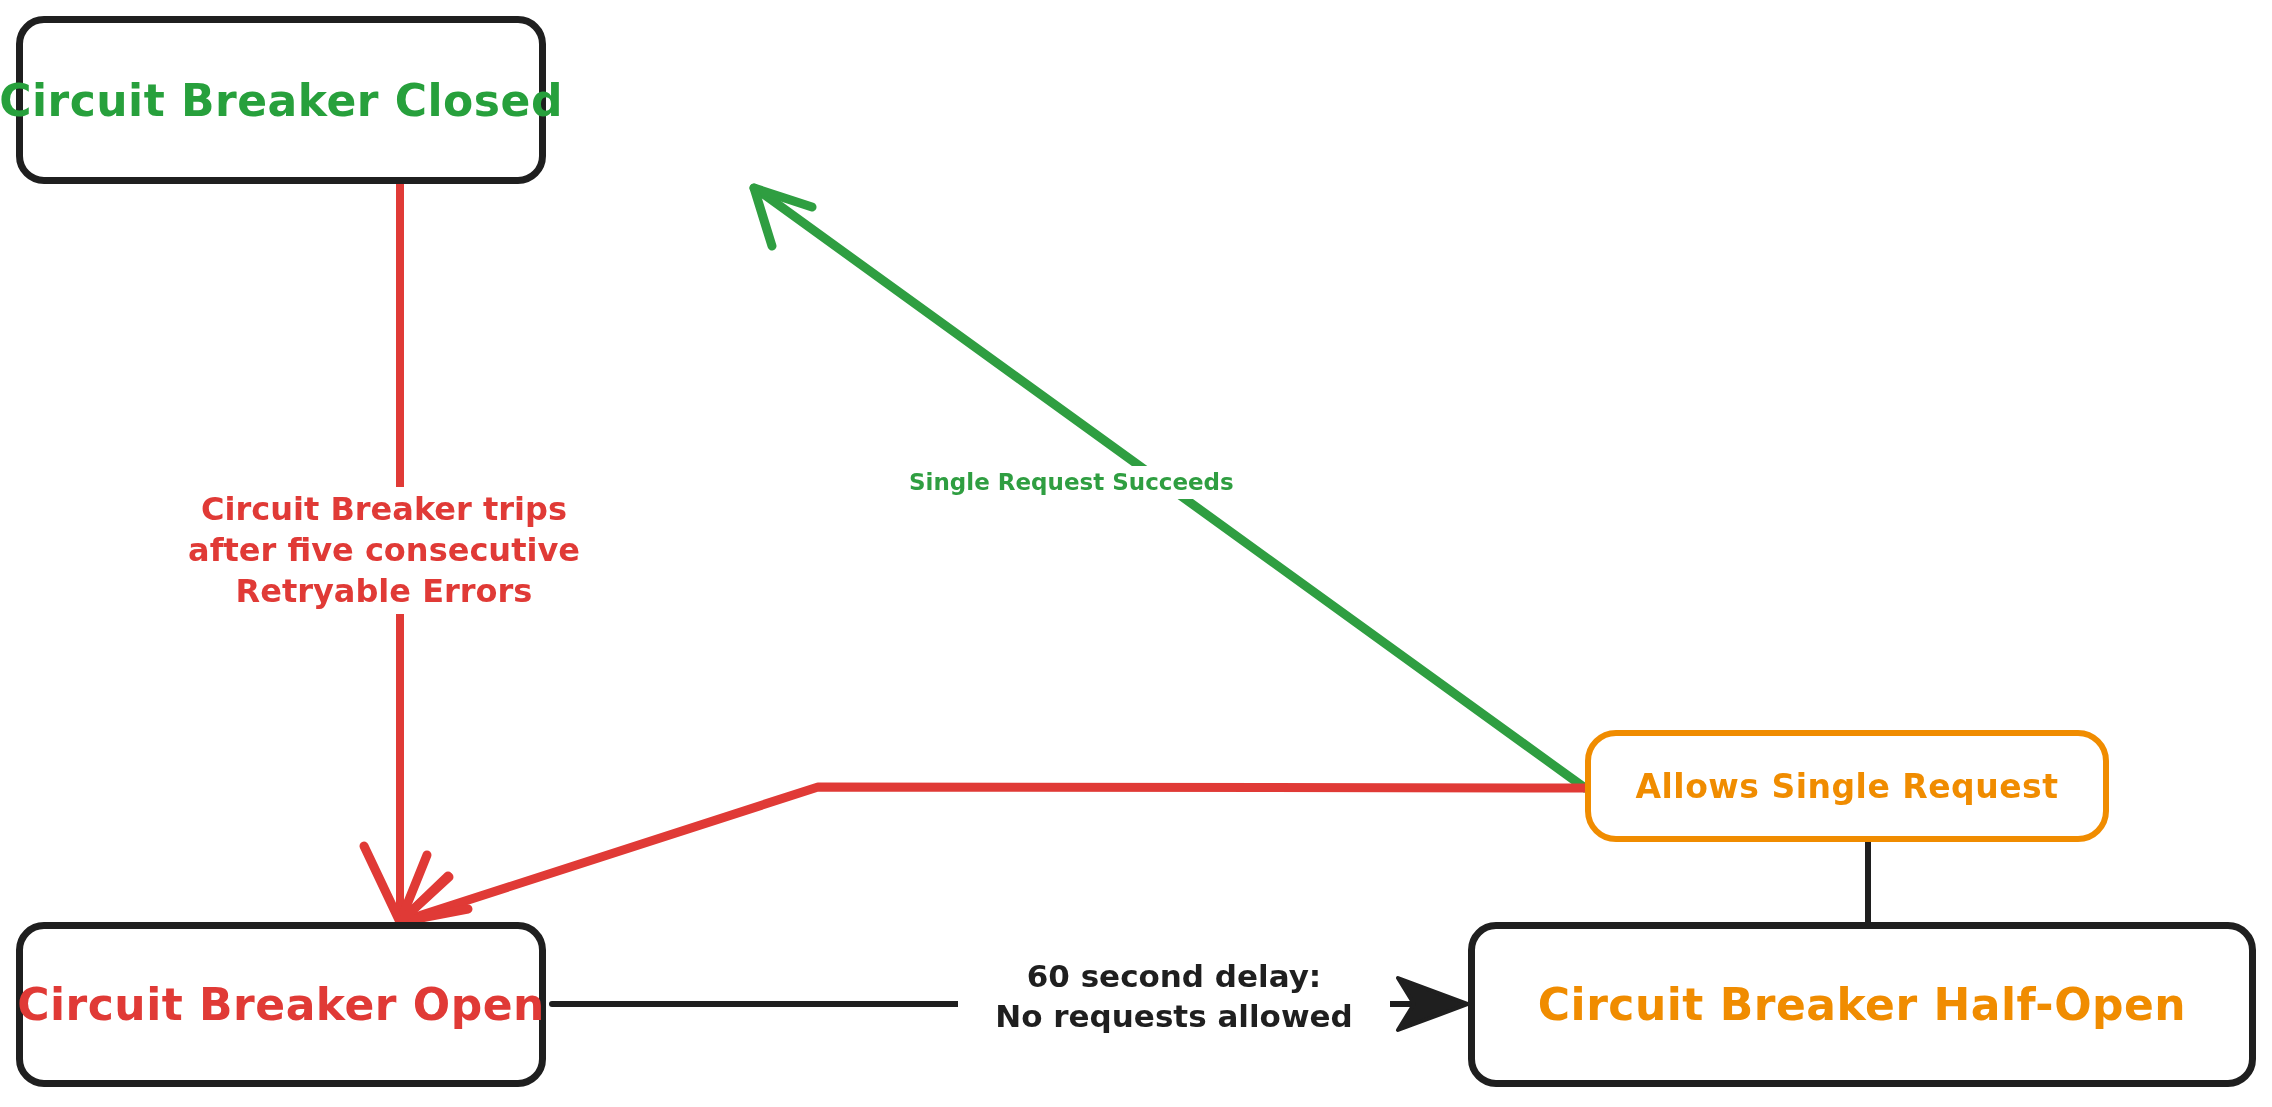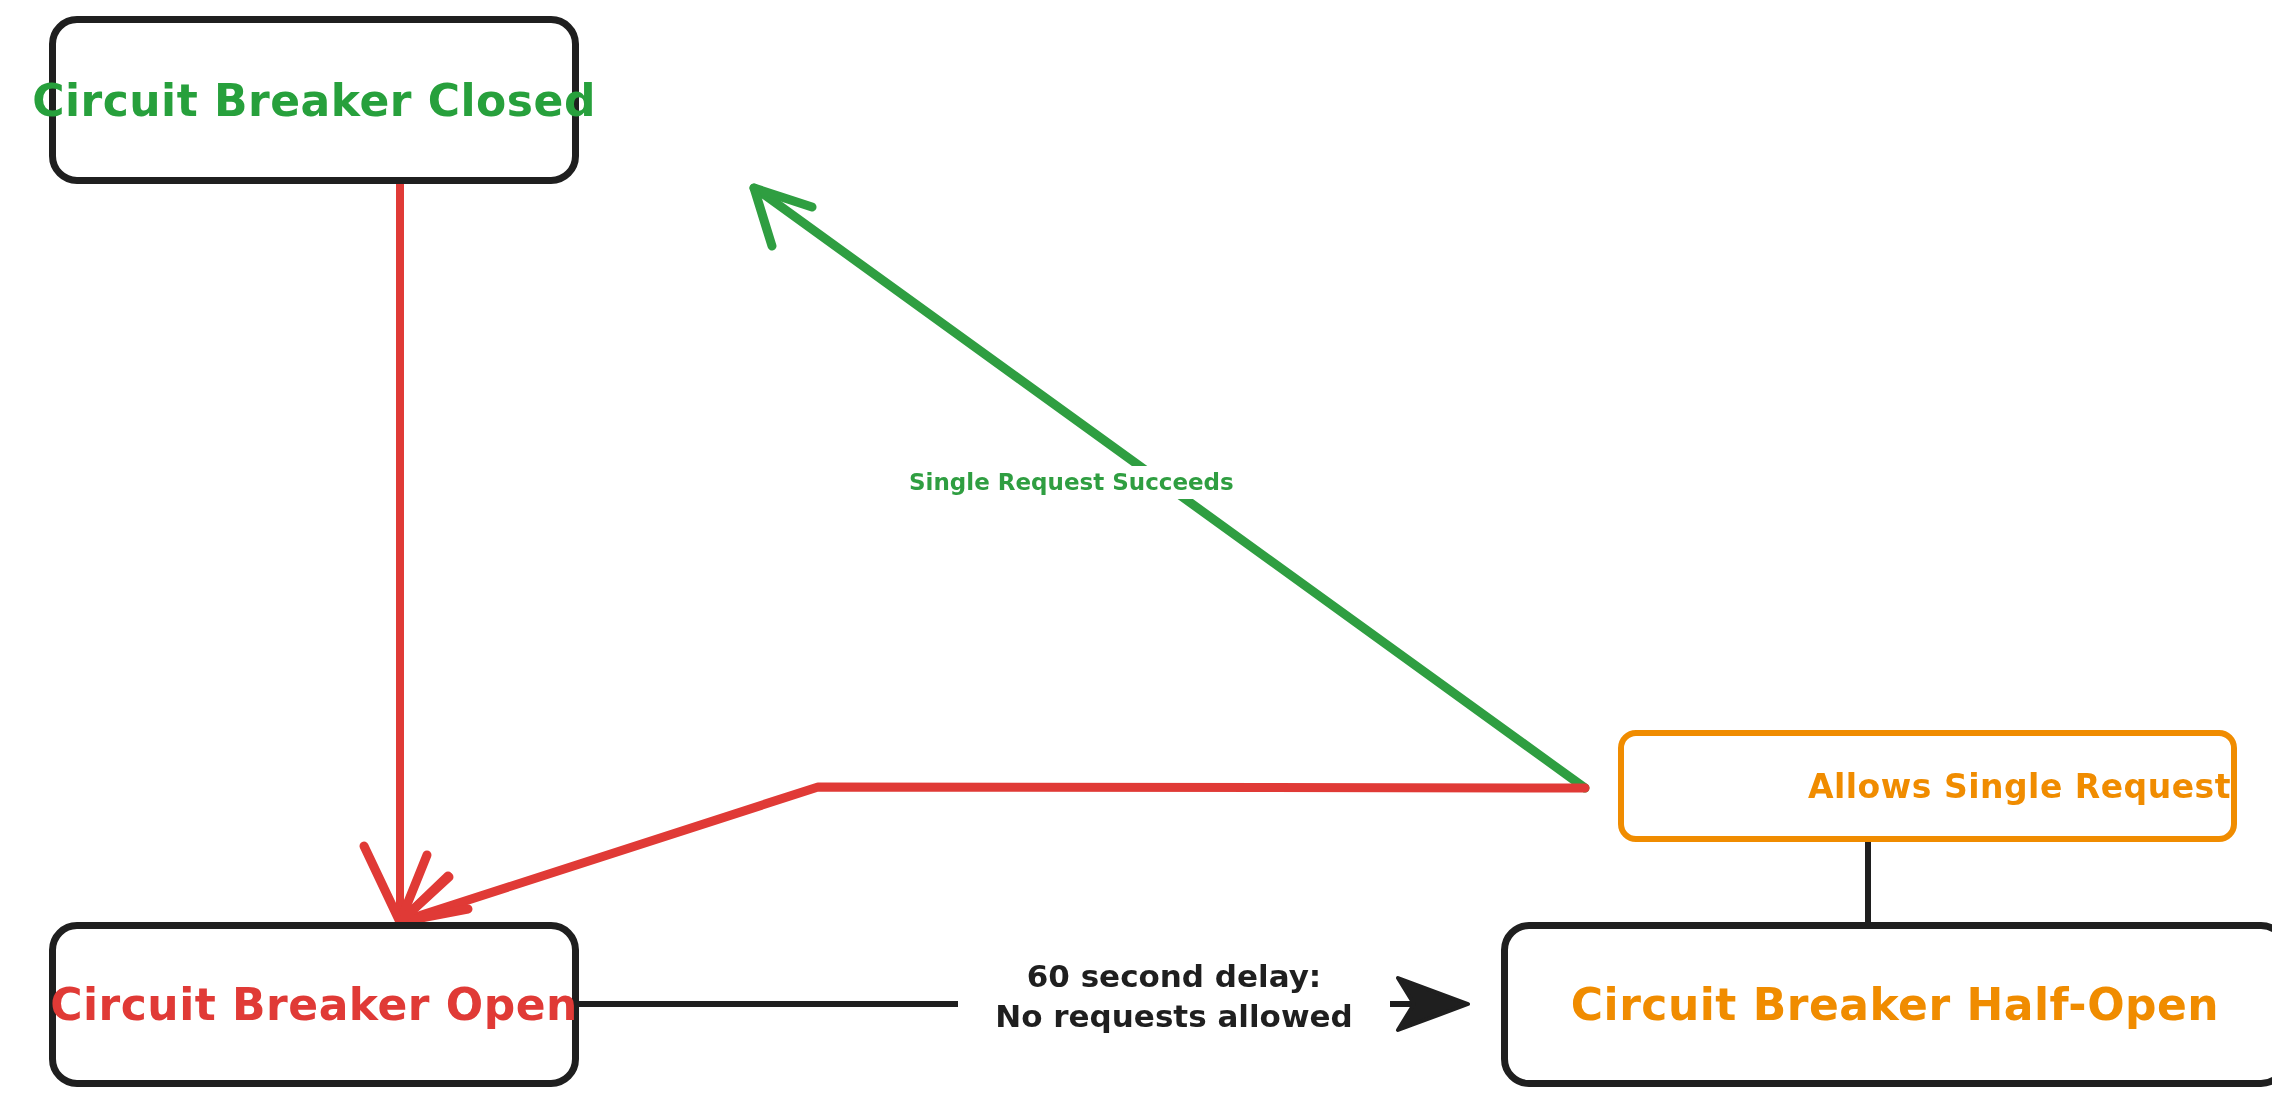--- a/index.html
+++ b/index.html
@@ -26,21 +26,20 @@
     pointer-events: none;
   }
   .node {
     position: absolute;
     box-sizing: border-box;
     background: #ffffff;
     display: flex;
     align-items: center;
     justify-content: center;
     text-align: center;
-    margin-left: 33px;
   }
   .node-label {
     font-family: "DejaVu Sans", sans-serif;
     font-weight: 700;
     letter-spacing: 0.5px;
     white-space: nowrap;
   }
   
   #node-closed {
     left: 16px; top: 16px; width: 530px; height: 168px;
@@ -57,24 +56,23 @@
   #node-open .node-label { font-size: 44px; color: #E03A36; }
 
   #node-halfopen {
     left: 1468px; top: 922px; width: 788px; height: 165px;
     border: 7px solid #1f1f1f;
     border-radius: 28px;
   }
   #node-halfopen .node-label { font-size: 44px; color: #F08C00; }
 
   #node-allows {
-    left: 1585px; top: 730px; width: 619px; height: 112px;
+    left: 1585px; top: 730px; width: 524px; height: 112px;
     border: 6px solid #F08C00;
-    border-radius: 18px;
-    justify-content: flex-end;
+    border-radius: 31px;
   }
   #node-allows .node-label { font-size: 33px; color: #F08C00; }
 
   
   .edge-label {
     position: absolute;
     font-family: "DejaVu Sans", sans-serif;
     font-weight: 700;
     text-align: center;
     line-height: 1.28;
@@ -151,20 +149,23 @@
   </div>
 
   <div class="node" id="node-open">
     <span class="node-label">Circuit Breaker Open</span>
   </div>
 
   <div class="node" id="node-allows">
     <span class="node-label">Allows Single Request</span>
   </div>
 
+  <div class="edge-label" id="label-trips">Circuit Breaker trips
+after five consecutive
+Retryable Errors</div>
 
   <div class="edge-label" id="label-succeeds">Single Request Succeeds</div>
 
 
   <div class="edge-label" id="label-delay">60 second delay:
 No requests allowed</div>
 
 </div>
 
 </body></html>

